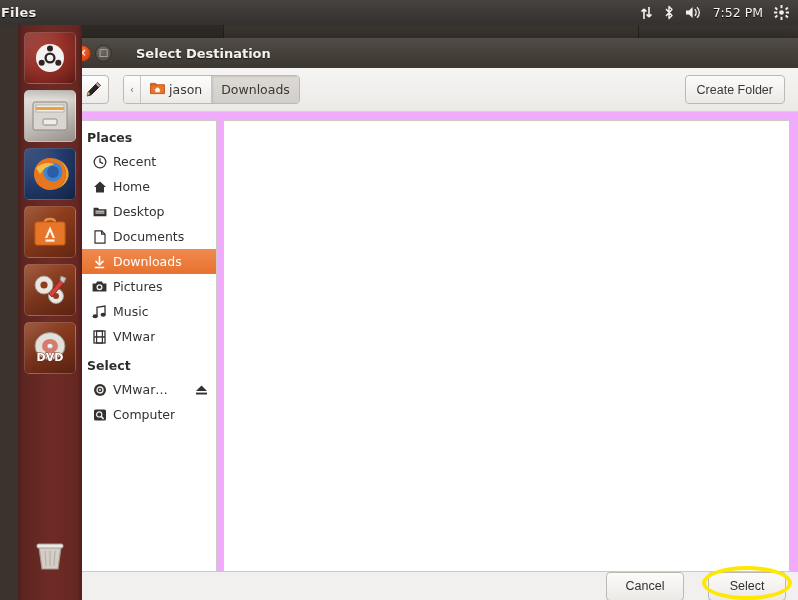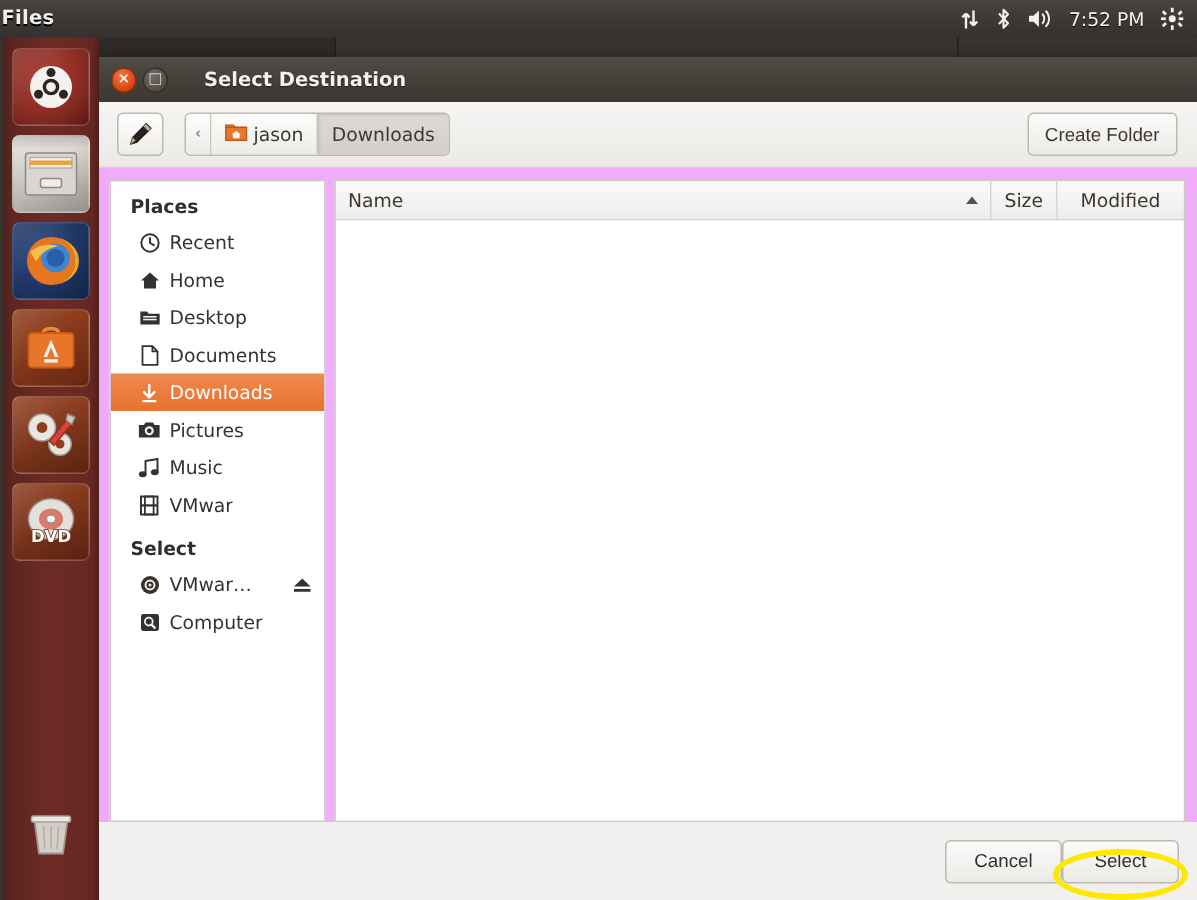--- a/index.html
+++ b/index.html
@@ -38,21 +38,21 @@
     margin-left: auto;
     display: flex; align-items: center;
     gap: 11px;
     padding-right: 9px;
   }
   .panel-ind { display: flex; align-items: center; justify-content: center; height: 25px; }
   #panel-clock { font-size: 12.5px; color: #f6f4f2; text-shadow: 0 1px 0 #000; }
 
   
   #launcher {
-    position: absolute; left: 2px; top: 25px;
+    position: absolute; left: 18px; top: 25px;
     width: 64px; height: 575px;
     background: linear-gradient(to right, #4a1f1c 0%, #5d2521 8%, #6e2b25 50%, #662722 92%, #501f1b 100%);
     z-index: 40;
     padding-top: 3px;
   }
   .launcher-icon {
     position: relative;
     width: 52px; height: 52px;
     margin: 4px auto 6px auto;
     border-radius: 5px;
@@ -261,23 +261,23 @@
     margin-left: auto;
     width: 0; height: 0;
     border-left: 4px solid transparent;
     border-right: 4px solid transparent;
     border-bottom: 5px solid #55504b;
   }
   #filelist-rows { flex: 1; background: #fff; }
 
   
   #dialog-actions {
-    height: 52px;
+    height: 28px;
     display: flex; align-items: center; justify-content: flex-end;
-    gap: 0;
+    gap: 24px;
     padding: 0 12px;
     background: #f2f0ee;
     flex: none;
   }
   .action-btn {
     min-width: 78px; height: 29px;
     padding: 0 14px;
     border: 1px solid #bdb8b2;
     border-radius: 4px;
     background: linear-gradient(to bottom, #fcfbfa 0%, #eceae7 100%);
@@ -593,32 +593,20 @@
               <rect x="1" y="1.4" width="12" height="11.2" rx="1.6" fill="#35312e"></rect>
               <circle cx="6.2" cy="6.4" r="2.6" fill="none" stroke="#f4f2f0" stroke-width="1.2"></circle>
               <path d="M8 8.4 L10.6 11" stroke="#f4f2f0" stroke-width="1.6"></path>
             </svg>
           </span>
           <span class="place-label">Computer</span>
         </div>
       </div>
 
       <div id="filelist">
-        <div id="filelist-header">
-          <div class="col-head col-name">
-            <span>Name</span>
-            <span class="sort-arrow"></span>
-          </div>
-          <div class="col-head col-size">
-            <span>Size</span>
-          </div>
-          <div class="col-head col-modified">
-            <span>Modified</span>
-          </div>
-        </div>
         <div id="filelist-rows"></div>
       </div>
     </div>
 
     <div id="dialog-actions">
       <button class="action-btn">Cancel</button>
       <button class="action-btn">Select</button>
     </div>
   </div>
 

